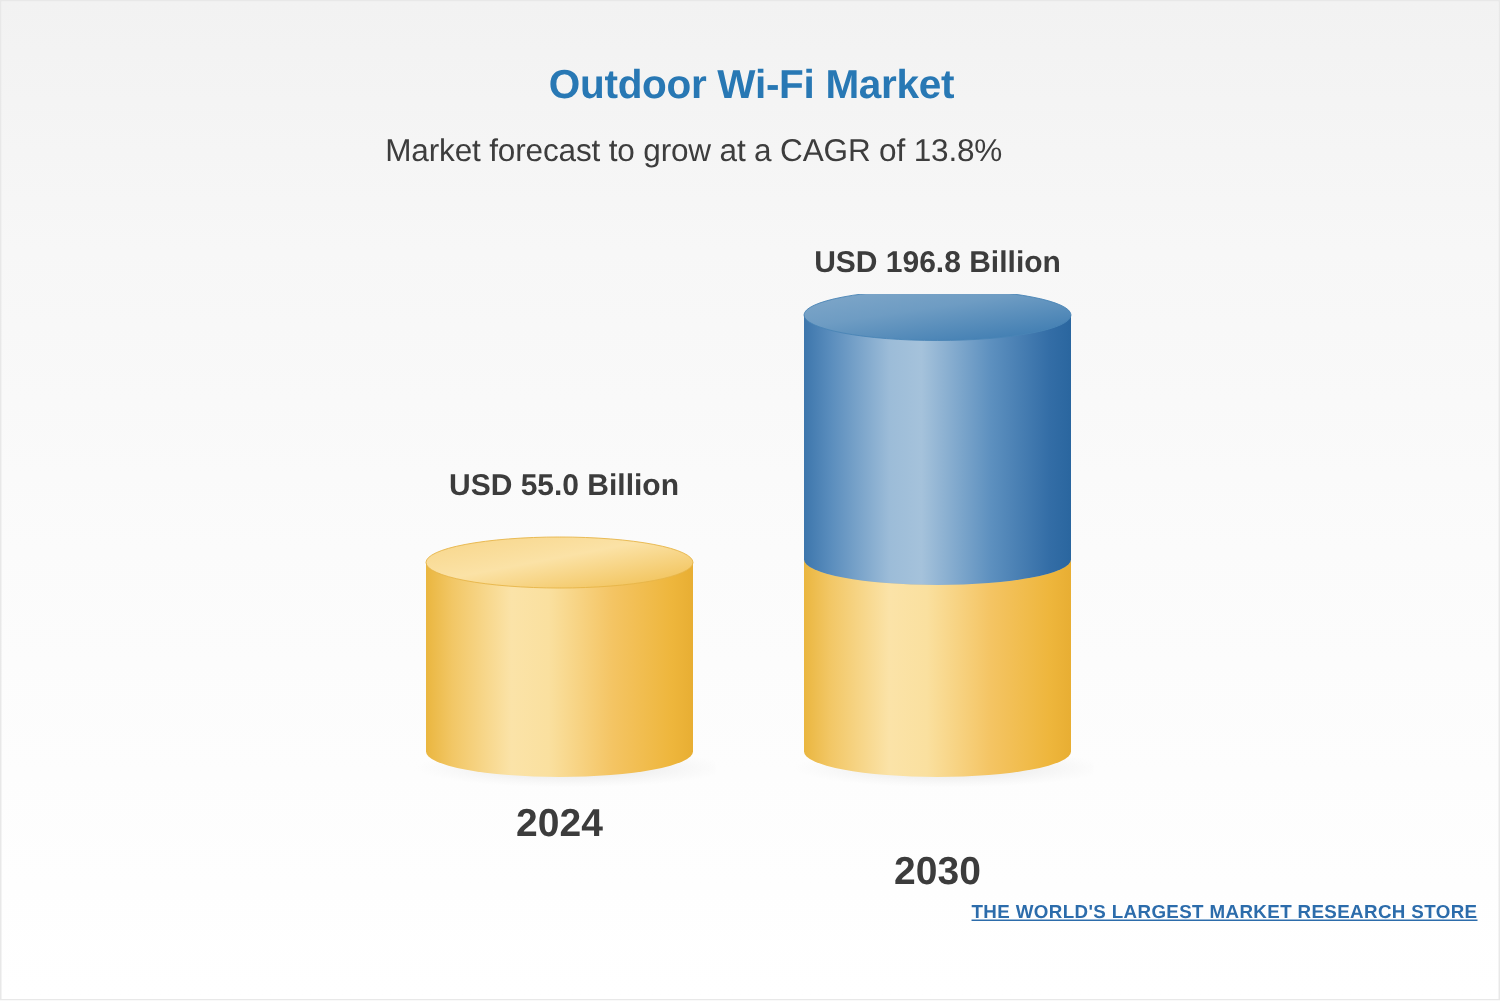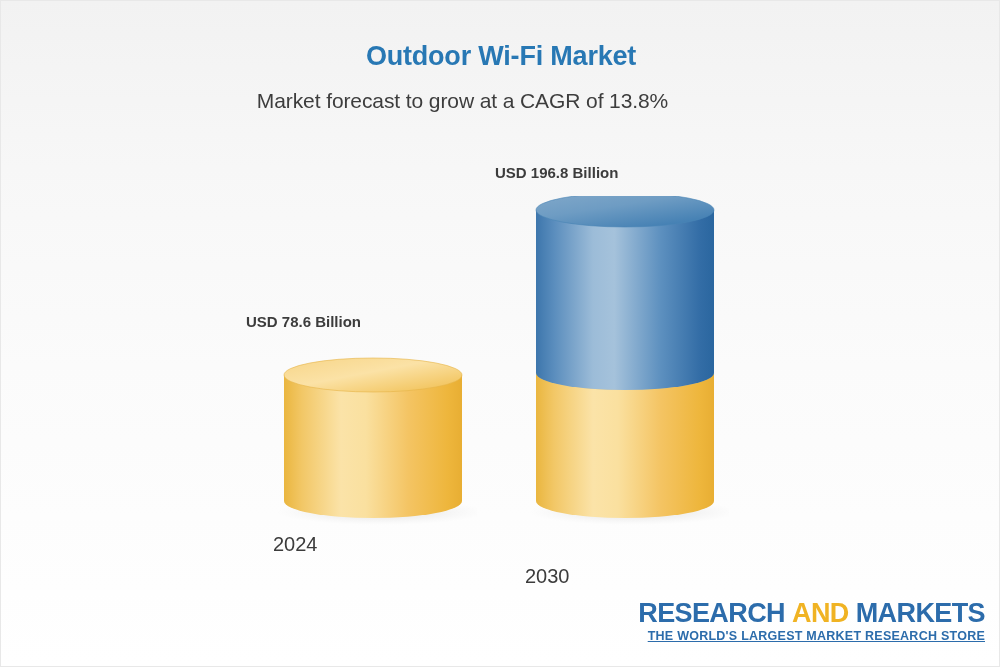--- a/index.html
+++ b/index.html
@@ -53,31 +53,32 @@
     width: 1000px;
     height: 600px;
   }
 
   .bar-group {
     position: absolute;
   }
 
   .value-label {
     position: absolute;
-    font-size: 15px;
+    text-align: center;
+    font-size: 20px;
     font-weight: bold;
     color: #3c3c3c;
     white-space: nowrap;
   }
 
   .cat-label {
     position: absolute;
-    text-align: left;
-    font-size: 20px;
-    font-weight: normal;
+    text-align: center;
+    font-size: 26px;
+    font-weight: bold;
     color: #3c3c3c;
     white-space: nowrap;
   }
 
   
   .footer-url {
     position: absolute;
     left: 28px;
     top: 622px;
     font-size: 15.5px;
@@ -146,21 +147,21 @@
         </radialGradient>
       </defs>
 
       <ellipse cx="112" cy="166" rx="104" ry="13" fill="url(#shadow2024)"></ellipse>
 
       <path d="M 15,29 L 15,155 A 89,17 0 0 0 193,155 L 193,29 Z" fill="url(#yellowBody2024)"></path>
 
       <ellipse cx="104" cy="29" rx="89" ry="17" fill="url(#yellowTop2024)" stroke="#e6b447" stroke-width="0.6"></ellipse>
     </svg>
 
-    <div class="value-label" style="left:245px; top:312px; width:260px;">USD 78.6 Billion</div>
+    <div class="value-label" style="left:245px; top:312px; width:260px;">USD 55.0 Billion</div>
 
     <div class="cat-label" style="left:272px; top:532px; width:200px;">2024</div>
 
     <svg class="bar-group" style="left:520px; top:195px;" width="208" height="330" viewBox="0 0 208 330">
       <defs>
         <linearGradient id="blueBody2030" x1="0" y1="0" x2="1" y2="0">
           <stop offset="0%" stop-color="#3d76ac"></stop>
           <stop offset="10%" stop-color="#5a8dbd"></stop>
           <stop offset="32%" stop-color="#9cbcd8"></stop>
           <stop offset="44%" stop-color="#a5c2db"></stop>
@@ -200,17 +201,16 @@
     </svg>
 
     <div class="value-label" style="left:494px; top:163px; width:260px;">USD 196.8 Billion</div>
 
     <div class="cat-label" style="left:524px; top:564px; width:200px;">2030</div>
 
   </div>
 
 
   <div class="logo">
-    <div class="logo-main"><span>RESEARCH</span><span class="and" style="margin:0 7px;">AND</span><span>MARKETS</span></div>
     <div class="logo-tag">THE WORLD'S LARGEST MARKET RESEARCH STORE</div>
   </div>
 
 </div>
 
 </body></html>

